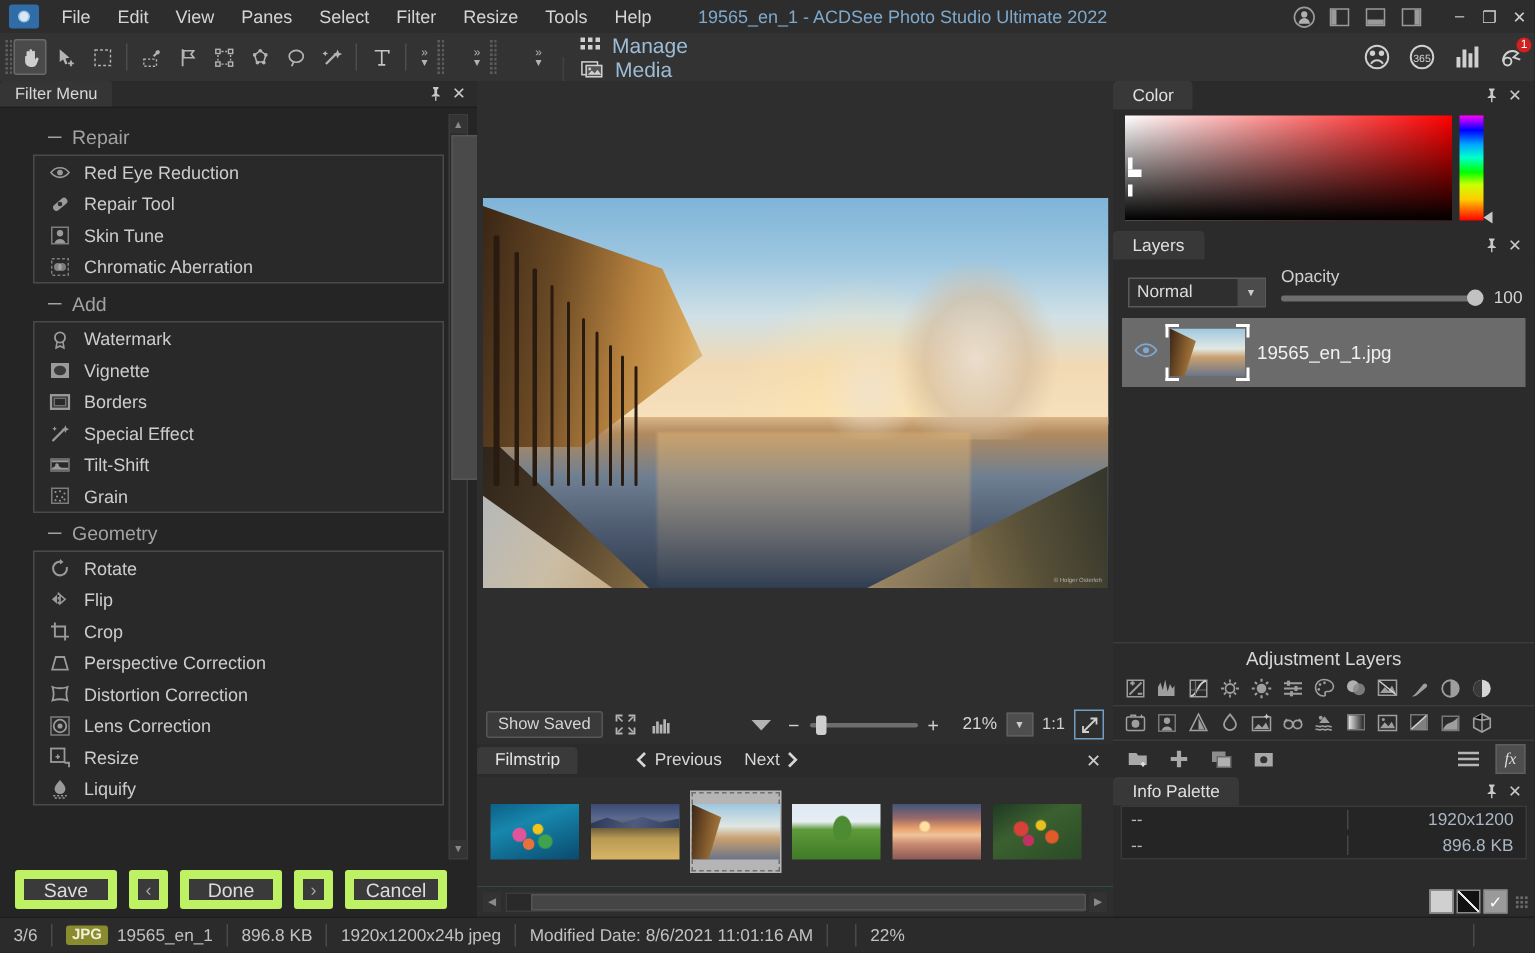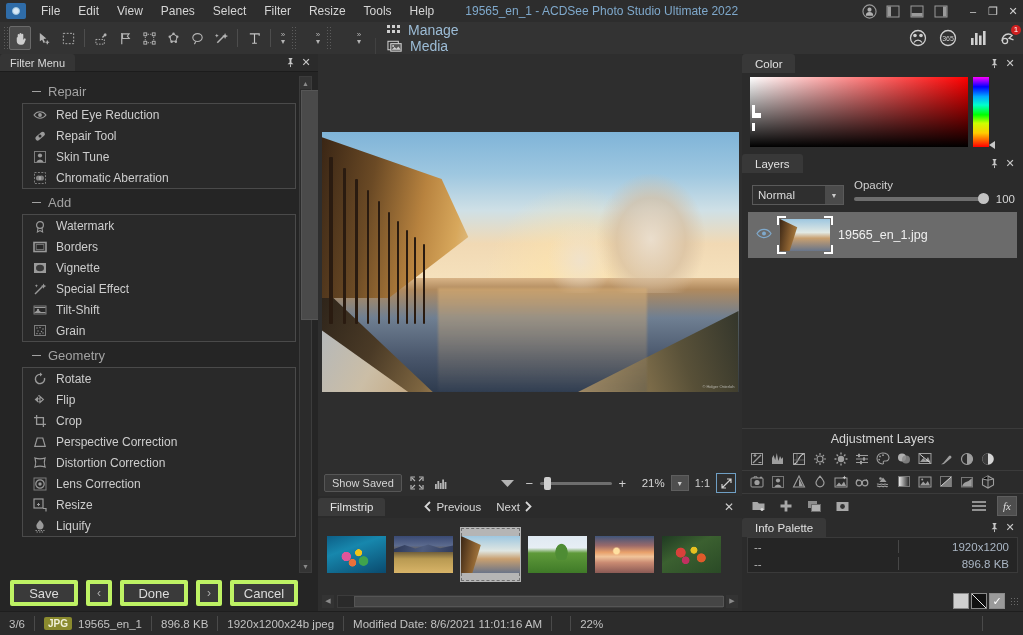--- a/index.html
+++ b/index.html
@@ -110,21 +110,21 @@
     border:1px solid #3c3c3c;
   }
   .vscroll .arrow { height:12px; display:flex;align-items:center;justify-content:center;color:#8a8a8a;font-size:7px;background:#343434;}
   .vscroll .thumb { position:absolute; left:1px; right:1px; top:13px; height:230px; background:#4a4a4a; border:1px solid #565656; }
 
   .actionbar {
     position:absolute; left:0; bottom:0; width:318px; height:36px;
     background:#252525; display:flex; align-items:center; gap:8px; padding-left:10px;
   }
   .btn {
-    background:#3a3a3a; border:4px solid #bef264; color:#dcdcdc;
+    background:#3a3a3a; border:6px solid #bef264; color:#dcdcdc;
     height:26px; min-width:68px; display:flex;align-items:center;justify-content:center;
     font-size:13px; border-radius:2px;
   }
   .btn.sq { min-width:26px; width:26px; color:#aaa; font-size:12px; }
 
   
   .center {
     position:absolute; left:318px; top:54px; width:424px; height:557px;
     background:#14b8a6;
   }
@@ -666,34 +666,34 @@
                 <svg width="14" height="14" viewBox="0 0 14 14">
                   <circle cx="7" cy="6" r="3.4" fill="none" stroke="#9a9a9a" stroke-width="1.2"></circle>
                   <path d="M5 9l-.6 4L7 11.6 9.6 13 9 9" fill="none" stroke="#9a9a9a" stroke-width="1.1"></path>
                 </svg>
               </span>
             <span>Watermark</span>
           </div>
           <div class="fitem">
             <span class="ficon">
                 <svg width="14" height="12" viewBox="0 0 14 12">
+                  <rect x="1" y="1" width="12" height="10" fill="#9a9a9a"></rect>
+                  <ellipse cx="7" cy="6" rx="4" ry="3.2" fill="#3a3a3a"></ellipse>
+                </svg>
+              </span>
+            <span>Vignette</span>
+          </div>
+          <div class="fitem">
+            <span class="ficon">
+                <svg width="14" height="12" viewBox="0 0 14 12">
                   <rect x="1" y="1.5" width="12" height="9" fill="none" stroke="#9a9a9a" stroke-width="1.6"></rect>
                   <rect x="3.2" y="3.5" width="7.6" height="5" fill="none" stroke="#6f6f6f"></rect>
                 </svg>
               </span>
             <span>Borders</span>
-          </div>
-          <div class="fitem">
-            <span class="ficon">
-                <svg width="14" height="12" viewBox="0 0 14 12">
-                  <rect x="1" y="1" width="12" height="10" fill="#9a9a9a"></rect>
-                  <ellipse cx="7" cy="6" rx="4" ry="3.2" fill="#3a3a3a"></ellipse>
-                </svg>
-              </span>
-            <span>Vignette</span>
           </div>
           <div class="fitem">
             <span class="ficon">
                 <svg width="14" height="14" viewBox="0 0 14 14">
                   <path d="M2 12L9.5 4.5" stroke="#9a9a9a" stroke-width="1.5"></path>
                   <path d="M10.6 1.5l.8 1.8 1.8.8-1.8.8-.8 1.8-.8-1.8-1.8-.8 1.8-.8z" fill="#9a9a9a"></path>
                   <path d="M3.4 2.2l.5 1.1 1.1.5-1.1.5-.5 1.1-.5-1.1-1.1-.5 1.1-.5z" fill="#9a9a9a"></path>
                 </svg>
               </span>
             <span>Special Effect</span>

